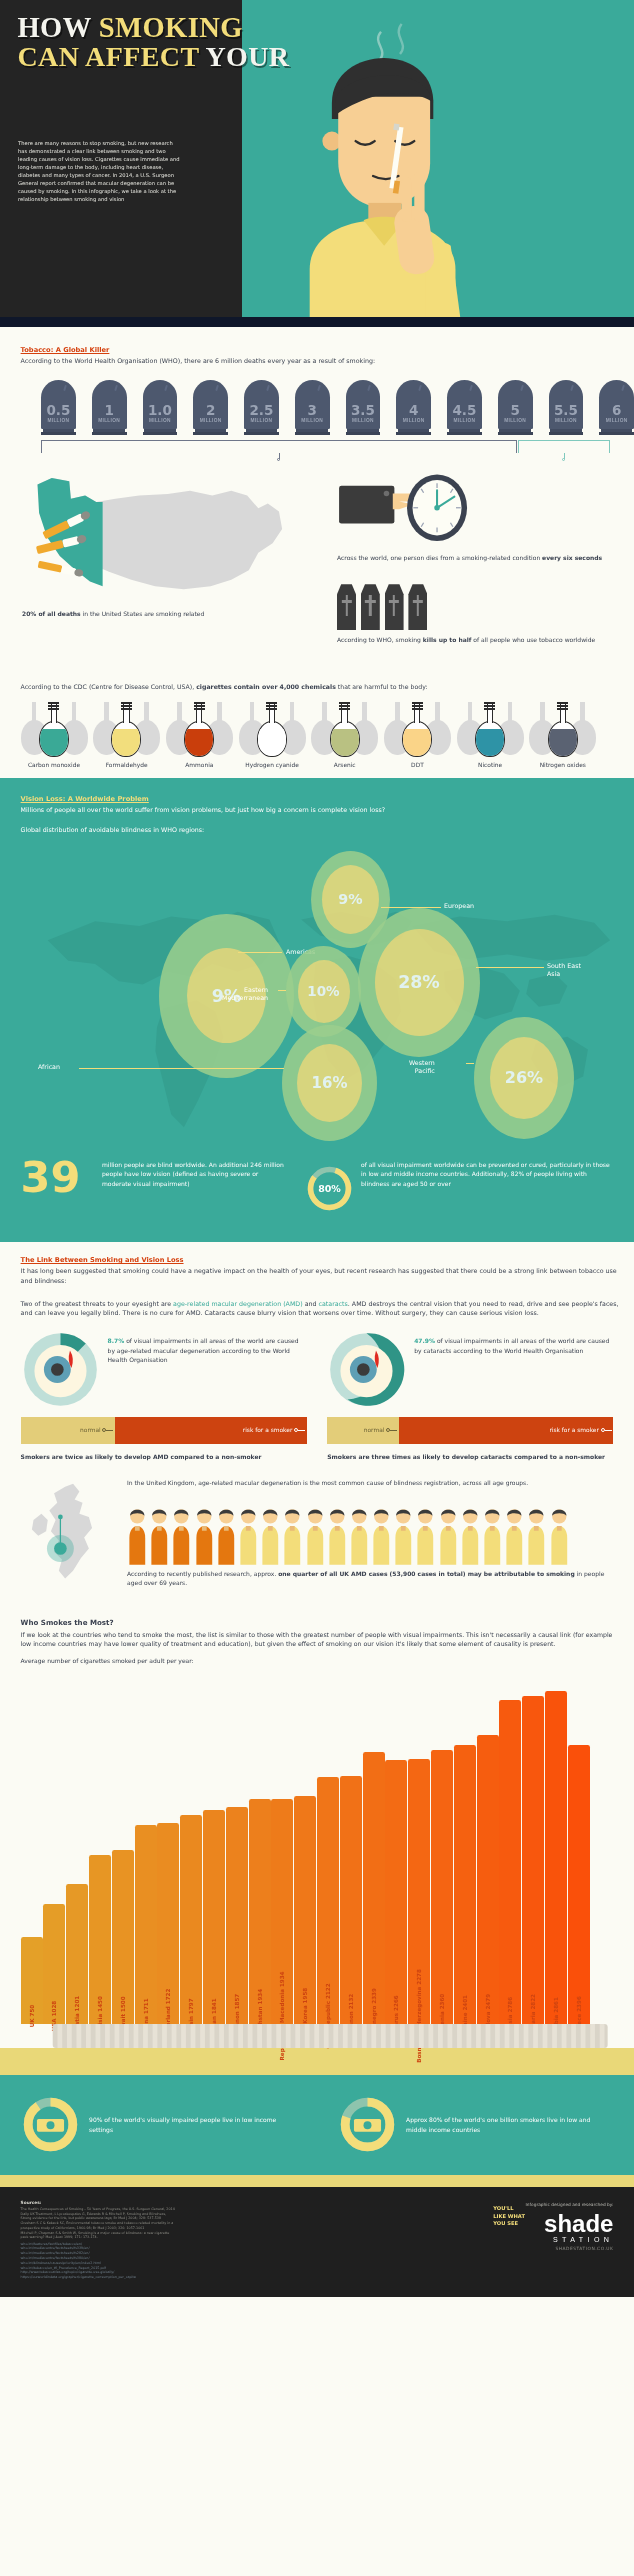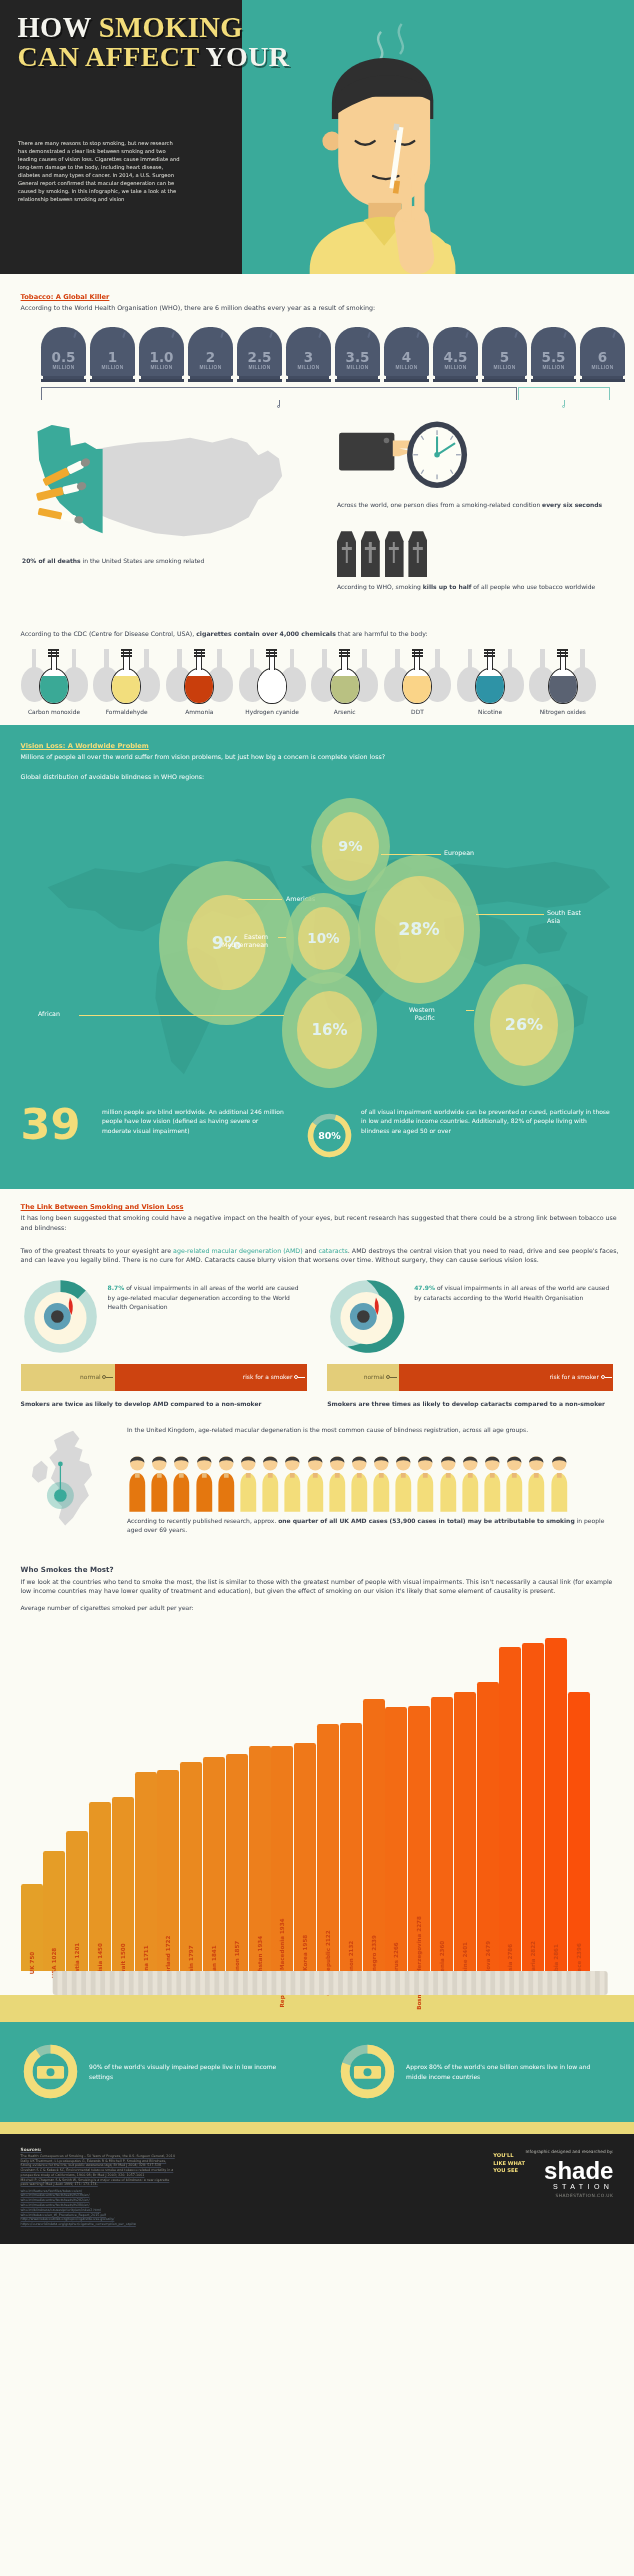--- a/index.html
+++ b/index.html
@@ -6,21 +6,21 @@
   body {
     width: 634px;
     font-family: "Liberation Sans", sans-serif;
     background: #fbfbf4;
     color: #3b4250;
     -webkit-font-smoothing: antialiased;
   }
   .page { width:634px; position:relative; overflow:hidden; }
 
   
-  .hero { position:relative; height:274px; background:#0f172a; overflow:hidden; }
+  .hero { position:relative; height:327px; background:#0f172a; overflow:hidden; }
   .hero-right { position:absolute; left:238px; top:0; width:397px; height:317px; background:#3aaa9a; }
   .hero-dark-wedge { position:absolute; left:0; top:0; width:242px; height:317px; background:#242424; z-index:3; }
   .hero-title { position:absolute; left:17.4px; top:14.3px; z-index:5; }
   .hero-title .l1, .hero-title .l2, .hero-title .l3 {
     font-family:"Liberation Serif", serif; font-weight:bold; letter-spacing:0.4px; line-height:0.95;
     text-shadow: 1.6px 1.6px 0 rgba(0,0,0,0.45);
   }
   .hero-title .l1 { font-size:28.6px; }
   .hero-title .l2 { font-size:28px; margin-top:2.4px;}
   .hero-title .l3 { font-size:35px; margin-top:0.8px;}
@@ -39,21 +39,21 @@
   .sec-head { font-size:6.7px; font-weight:bold; color:#d5400d; text-decoration:underline; font-family:"DejaVu Sans", sans-serif;}
   .sec-head.onteal { color:#f3dd7a; }
   .body-txt { font-size:6.3px; line-height:1.45; color:#3b4250; font-family:"DejaVu Sans", sans-serif; }
   .body-txt.onteal { color:#ffffff; }
   b { font-weight:bold; }
   .teal-txt { color:#3aaa9a; }
 
   
   .sec-tobacco { background:#fbfbf4; padding:19px 0 8px 0; }
   .pad { padding-left:20.6px; padding-right:12px; }
-  .tombs { display:flex; gap:4px; margin:14.3px 0 0 41px; }
+  .tombs { display:flex; gap:16px; margin:14.3px 0 0 41px; }
   .tomb { width:45px; }
   .tomb .stone {
     background:#4d586e; border-radius:20.6px 20.6px 1.6px 1.6px; height:49px;
     display:flex; flex-direction:column; align-items:center; justify-content:flex-end;
     padding-bottom:5.6px; position:relative;
   }
   .tomb .stone:after{
     content:""; position:absolute; right:9.5px; top:5.6px; width:2.4px; height:6.3px;
     background:#5c6881; border-radius:1.6px; transform:rotate(18deg);
   }
@@ -179,21 +179,21 @@
 
   
   .sec-bottom { background:#3aaa9a; padding:20.6px 0 20.6px 0; position:relative; }
   .bot-cols { display:flex; }
   .bot-col { width:317px; display:flex; gap:9.5px; padding-left:20.6px; align-items:center;}
   .bot-icon { width:59px; height:59px; flex:none; position:relative;}
   .bot-txt { color:#fff; font-size:6px; line-height:1.6; width:198px; font-family:"DejaVu Sans", sans-serif;}
   .yellowband { height:12.7px; background:#e9d878; }
 
   
-  .footer { background:#1f1f1f; padding:12.7px 20.6px 17.4px 20.6px; position:relative; min-height:95px;text-decoration:underline; }
+  .footer { background:#1f1f1f; padding:12.7px 20.6px 17.4px 20.6px; position:relative; min-height:95px; }
   .src-title { color:#d8d8d0; font-size:4.3px; font-weight:bold; font-family:"DejaVu Sans", sans-serif;}
   .src-lines { color:#8d8d86; font-size:3.3px; line-height:1.45; width:262px; margin-top:1.6px; font-family:"DejaVu Sans", sans-serif;}
   .src-links { color:#6f7f8b; font-size:3.3px; line-height:1.45; width:262px; margin-top:1.6px; word-break:break-all; font-family:"DejaVu Sans", sans-serif;}
   .foot-right { position:absolute; right:20.6px; top:14.3px; text-align:right; }
   .foot-credit { color:#b9b9b2; font-size:4.3px; font-family:"DejaVu Sans", sans-serif;}
   .brand { color:#fff; font-family:"Liberation Sans", sans-serif; font-weight:bold; font-size:24px; line-height:1; margin-top:4.8px;}
   .brand2 { color:#fff; font-size:7.1px; letter-spacing:4.4px; font-family:"Liberation Sans", sans-serif;}
   .brand3 { color:#8d8d86; font-size:4.4px; letter-spacing:0.5px; margin-top:2.4px; font-family:"DejaVu Sans", sans-serif;}
   .tag { position:absolute; right:109px; top:17.4px; color:#f3dd7a; font-size:5.2px; font-weight:bold;
          line-height:1.5; text-align:left; font-family:"DejaVu Sans", sans-serif;}

